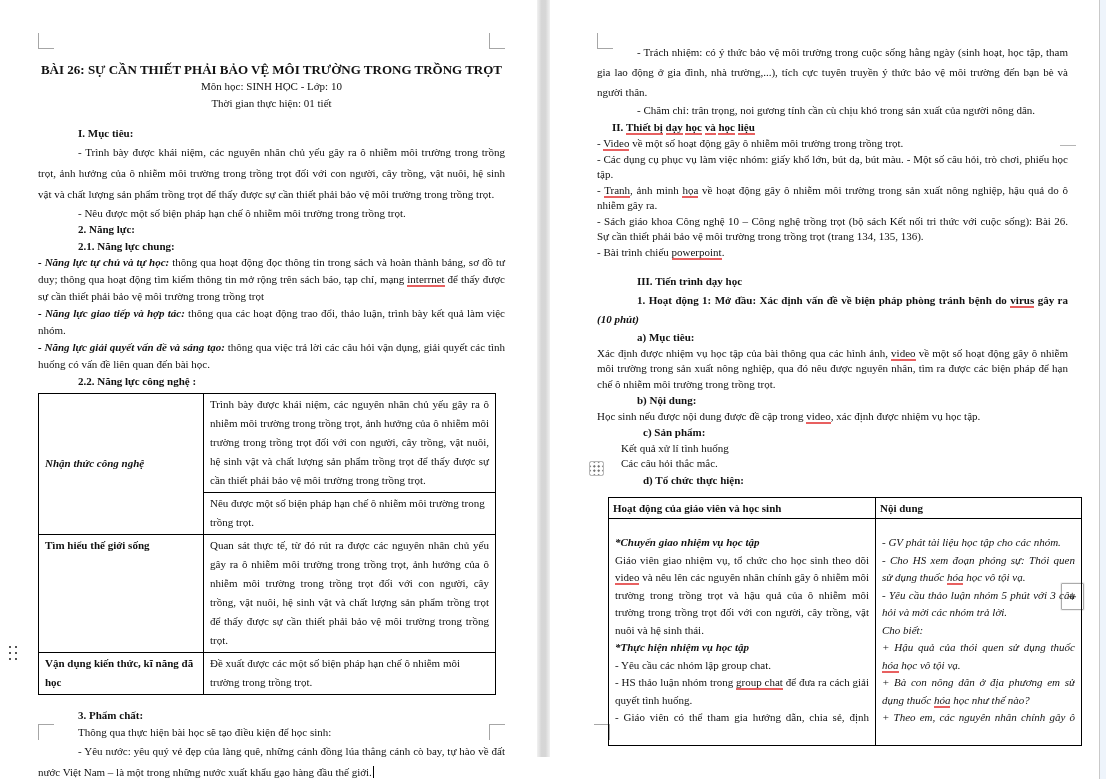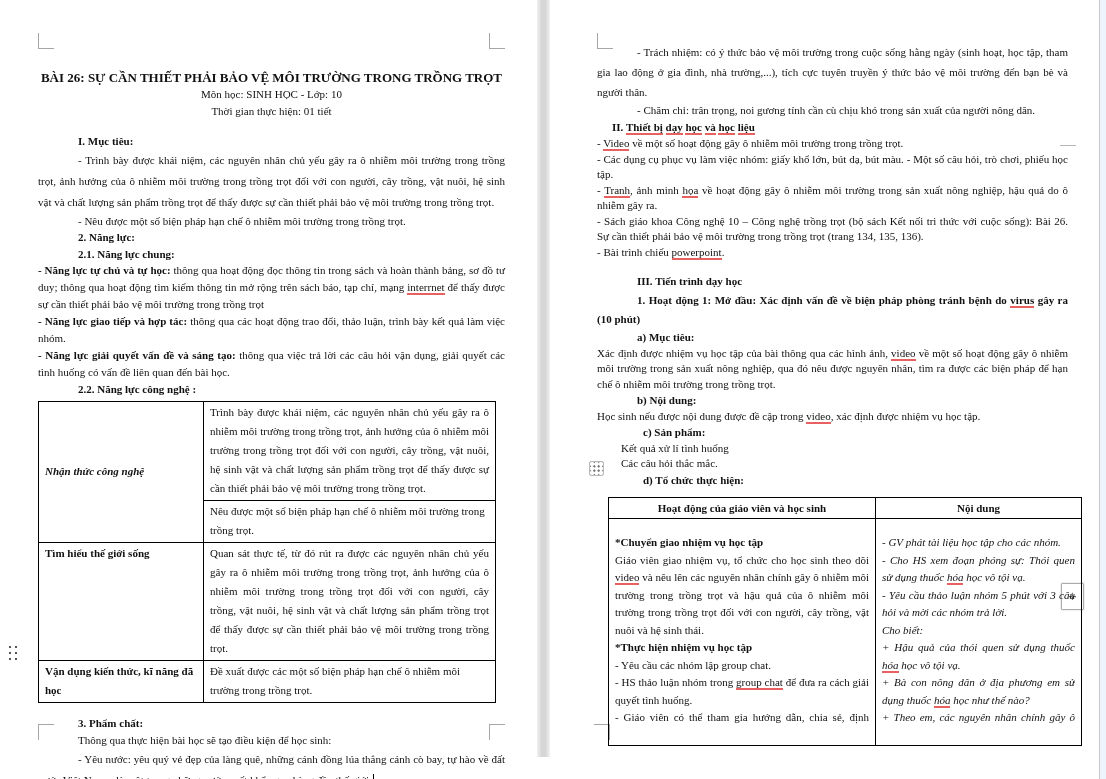--- a/index.html
+++ b/index.html
@@ -14,38 +14,38 @@
     background:linear-gradient(to right,#f1f1f1,#d6d6d6 35%,#d6d6d6 65%,#f1f1f1);}
   .scrollbar{position:absolute;right:0;top:0;width:6px;height:779px;
     background:#eef4fb;border-left:1px solid #c9c9c9;}
   .page{position:absolute;top:0;background:transparent;}
   .pg1{left:38px;top:50px;width:467px;}
   .pg2{left:597px;top:40px;width:471px;}
   p,div.p{margin:0;padding:0;}
   .c{text-align:center}
   .j{text-align:justify}
   .b{font-weight:700}
-  .i{}
+  .i{font-style:italic}
   .sp{border-bottom:2px solid #e86060;}
   .ind{text-indent:40px}
   .ind2{text-indent:46px}
   .ind3{text-indent:24px}
   .ind1{text-indent:15px}
   .lh15{line-height:15.5px}.lh16{line-height:16.5px}.lh17{line-height:17px}
   .lh18{line-height:18px}.lh19{line-height:19px}.lh20{line-height:20px}
   .lh21{line-height:21px}
   .title{font-size:13px;font-weight:700;line-height:16px;}.gap12{height:12px}.gap14{height:13px}
   table{border-collapse:collapse;table-layout:fixed;}
   .tbl1{width:458px;margin-top:3px;}
   .tbl1 td{border:1px solid #000;vertical-align:top;padding:1px 6px 2px 6px;line-height:19px;}
   .tbl1 td.lbl{font-weight:700;width:152px;}
   .tbl1 td.mid{vertical-align:middle;font-style:italic;}
   .tbl2{width:455px;margin-left:11px;margin-top:9px;}
   .tbl2 td{border:1px solid #000;vertical-align:top;padding:15px 6px;line-height:17.5px;}
-  .tbl2 tr.thead td{font-weight:700;text-align:center;padding:2px 4px;line-height:16px;margin-left:48px;}
+  .tbl2 tr.thead td{font-weight:700;padding:2px 4px;line-height:16px;margin-left:48px;}
   .tbl2 td.colA{width:258px;}
   .tbl2 td.colB{width:197px;}
   .clip{max-height:196px;overflow:hidden;}
   .rp{margin:0;}
   .note .rp{font-style:italic;text-align:justify;}
   .act .rp{text-align:justify;}
   .caret{display:inline-block;width:1px;height:12px;background:#000;vertical-align:-2px;margin-left:1px;}
   
   .mark{position:absolute;width:15px;height:15px;}
   .mk-bl{border-left:1px solid #a6a6a6;border-bottom:1px solid #a6a6a6;}
@@ -73,21 +73,21 @@
 <div class="mark mk-tl" style="left:489px;top:724px;"></div>
 <div class="mark mk-bl" style="left:597px;top:33px;"></div>
 <div class="dash" style="left:1060px;top:145px;width:16px;"></div>
 <div class="mark mk-tr" style="left:594px;top:724px;"></div>
 
 <div class="handle-dots" style="left:7px;top:644px;"></div>
 <div class="handle-box" style="left:589px;top:461px;"></div>
 <div class="plus-btn">+</div>
 
 <div class="page pg1">
-  <div class="p c title" style="margin-top:20px;">BÀI 26: SỰ CẦN THIẾT PHẢI BẢO VỆ MÔI TRƯỜNG TRONG TRỒNG TRỌT</div>
+  <div class="p c title" style="margin-top:12px;">BÀI 26: SỰ CẦN THIẾT PHẢI BẢO VỆ MÔI TRƯỜNG TRONG TRỒNG TRỌT</div>
   <div class="p c lh17">Môn học: SINH HỌC - Lớp: 10</div>
   <div class="p c lh17">Thời gian thực hiện: 01 tiết</div>
   <div class="gap14"></div>
   <div class="p b ind lh16">I. Mục tiêu:</div>
   <div class="p j ind lh21">- Trình bày được khái niệm, các nguyên nhân chủ yếu gây ra ô nhiễm môi trường trong trồng trọt, ảnh hưởng của ô nhiễm môi trường trong trồng trọt đối với con người, cây trồng, vật nuôi, hệ sinh vật và chất lượng sản phẩm trồng trọt để thấy được sự cần thiết phải bảo vệ môi trường trong trồng trọt.</div>
   <div class="p ind lh16">- Nêu được một số biện pháp hạn chế ô nhiễm môi trường trong trồng trọt.</div>
   <div class="p b ind lh16">2. Năng lực:</div>
   <div class="p b ind lh16">2.1. Năng lực chung:</div>
   <div class="p j lh17"><span class="b i">- Năng lực tự chủ và tự học:</span><span> thông qua hoạt động đọc thông tin trong sách và hoàn thành bảng, sơ đồ tư duy; thông qua hoạt động tìm kiếm thông tin mở rộng trên sách báo, tạp chí, mạng </span><span class="sp">interrnet</span><span> để thấy được sự cần thiết phải bảo vệ môi trường trong trồng trọt</span></div>
   <div class="p j lh17"><span class="b i">- Năng lực giao tiếp và hợp tác:</span><span> thông qua các hoạt động trao đổi, thảo luận, trình bày kết quả làm việc nhóm.</span></div>

